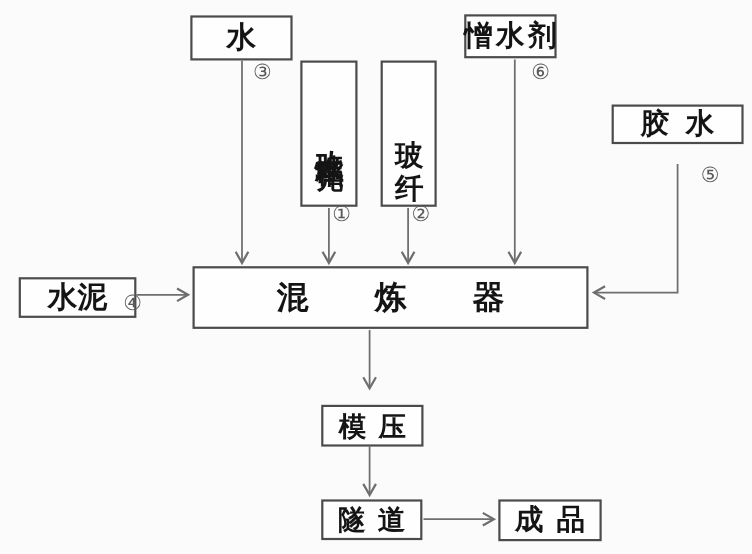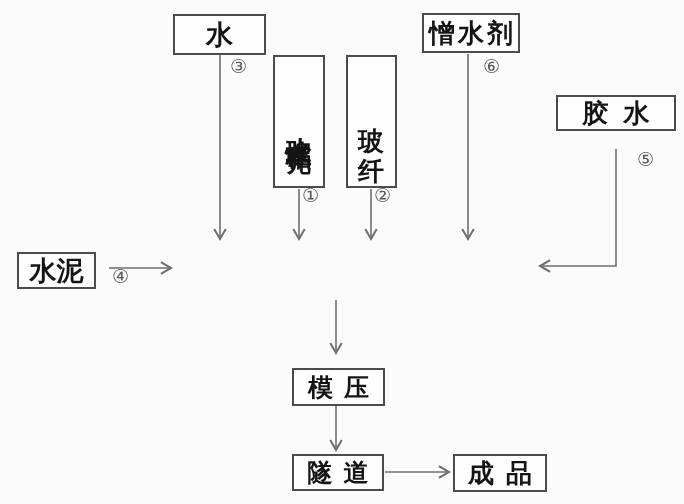--- a/index.html
+++ b/index.html
@@ -24,25 +24,25 @@
     align-items:center;
     justify-content:center;
     color:#141414;
     font-weight:bold;
     box-sizing:border-box;
     z-index:2;
   }
   .label{white-space:nowrap;line-height:1;}
   
   .water  {left:173px;top:14px; width:93px; height:41px;font-size:27px;}
-  .hydro  {left:422px;top:13px; width:98px; height:40px;font-size:26px;}
+  .hydro  {left:422px;top:13px; width:84px; height:40px;font-size:26px;}
   .hydro .label{letter-spacing:3px;margin-right:-3px;}
   .glue   {left:556px;top:95px;width:120px;height:36px;font-size:26px;}
   .glue .label{letter-spacing:15px;margin-right:-15px;}
-  .cement {left:17px; top:252px;width:79px; height:37px;font-size:27px;align-items:center;}
+  .cement {left:17px; top:252px;width:107px; height:37px;font-size:27px;align-items:center;}
   .mixer  {left:175px;top:242px;width:360px;height:57px;font-size:29px;}
   .mixer .label{letter-spacing:60px;margin-right:-60px;}
   .molding{left:292px;top:368px;width:93px; height:38px;font-size:25px;}
   .molding .label{letter-spacing:11px;margin-right:-11px;}
   .tunnel {left:292px;top:454px;width:92px; height:37px;font-size:25px;}
   .tunnel .label{letter-spacing:11px;margin-right:-11px;}
   .product{left:453px;top:454px;width:94px; height:38px;font-size:26px;}
   .product .label{letter-spacing:12px;margin-right:-12px;}
   
   .husk  {left:273px;top:55px;width:52px;height:133px;font-size:26px;}
@@ -112,20 +112,23 @@
   </div>
 
   <div class="box glue">
     <span class="label">胶水</span>
   </div>
 
   <div class="box cement">
     <span class="label">水泥</span>
   </div>
 
+  <div class="box mixer">
+    <span class="label">混炼器</span>
+  </div>
 
   <div class="box molding">
     <span class="label">模压</span>
   </div>
 
   <div class="box tunnel">
     <span class="label">隧道</span>
   </div>
 
   <div class="box product">

